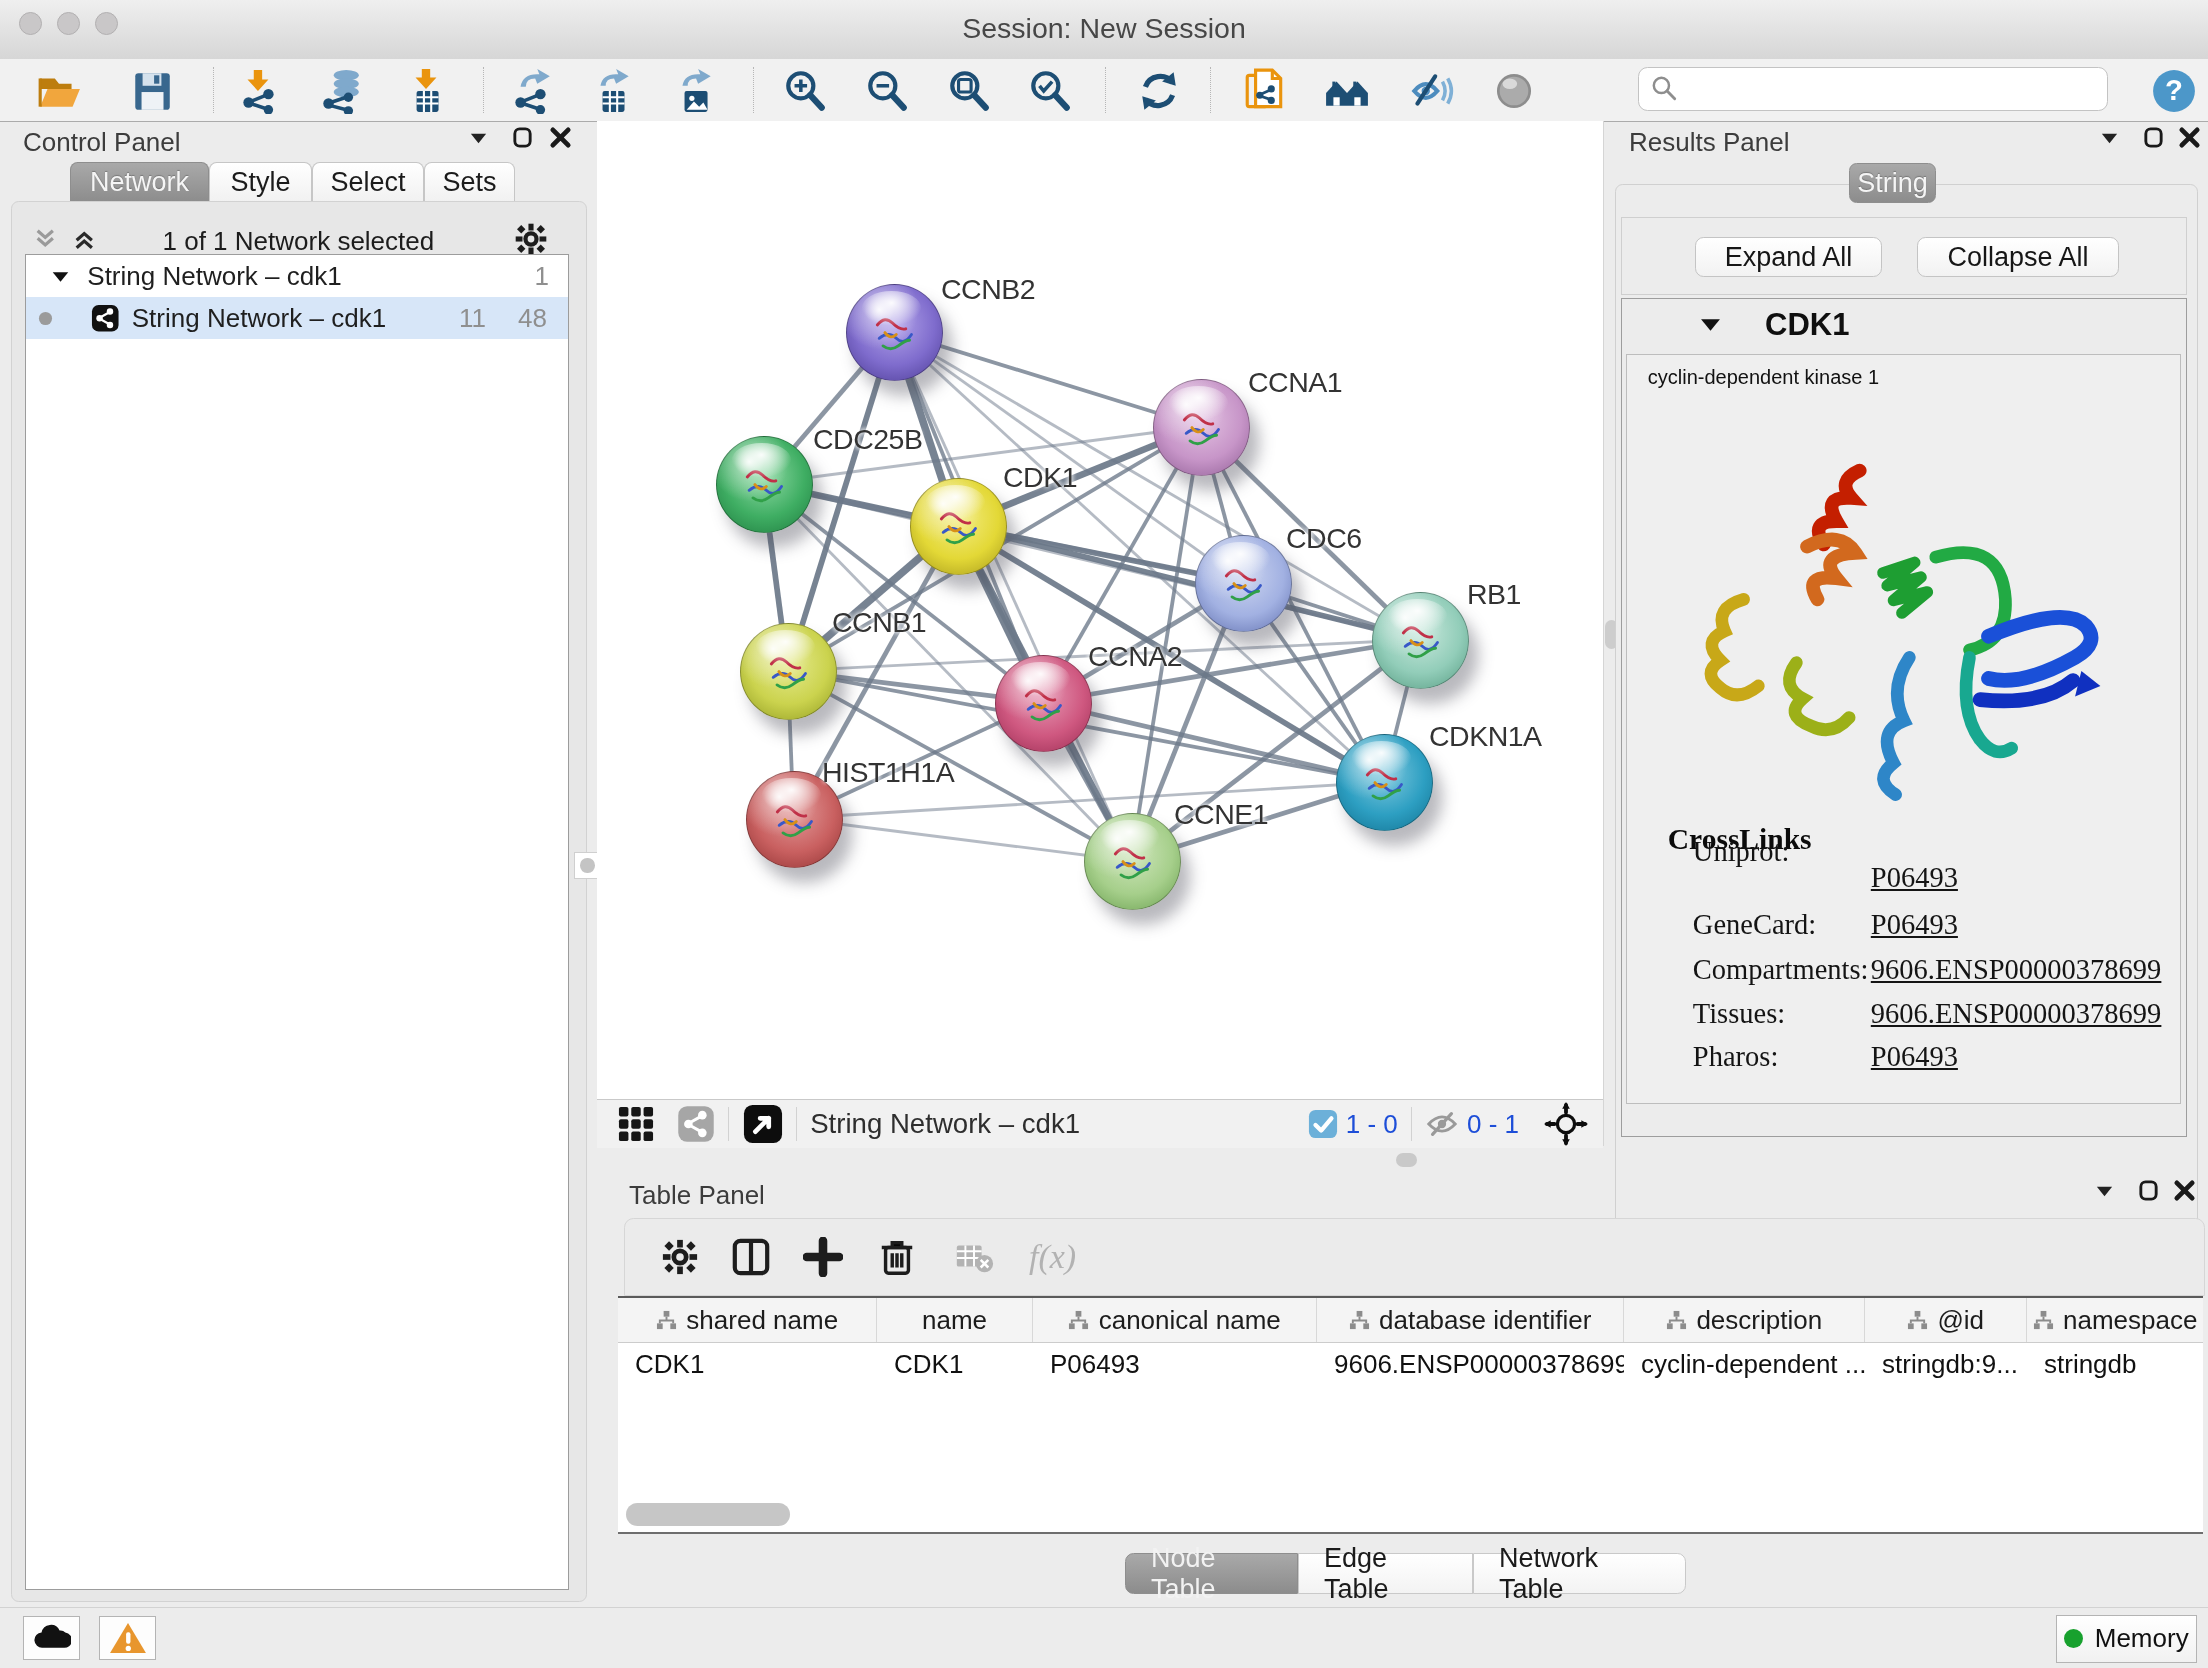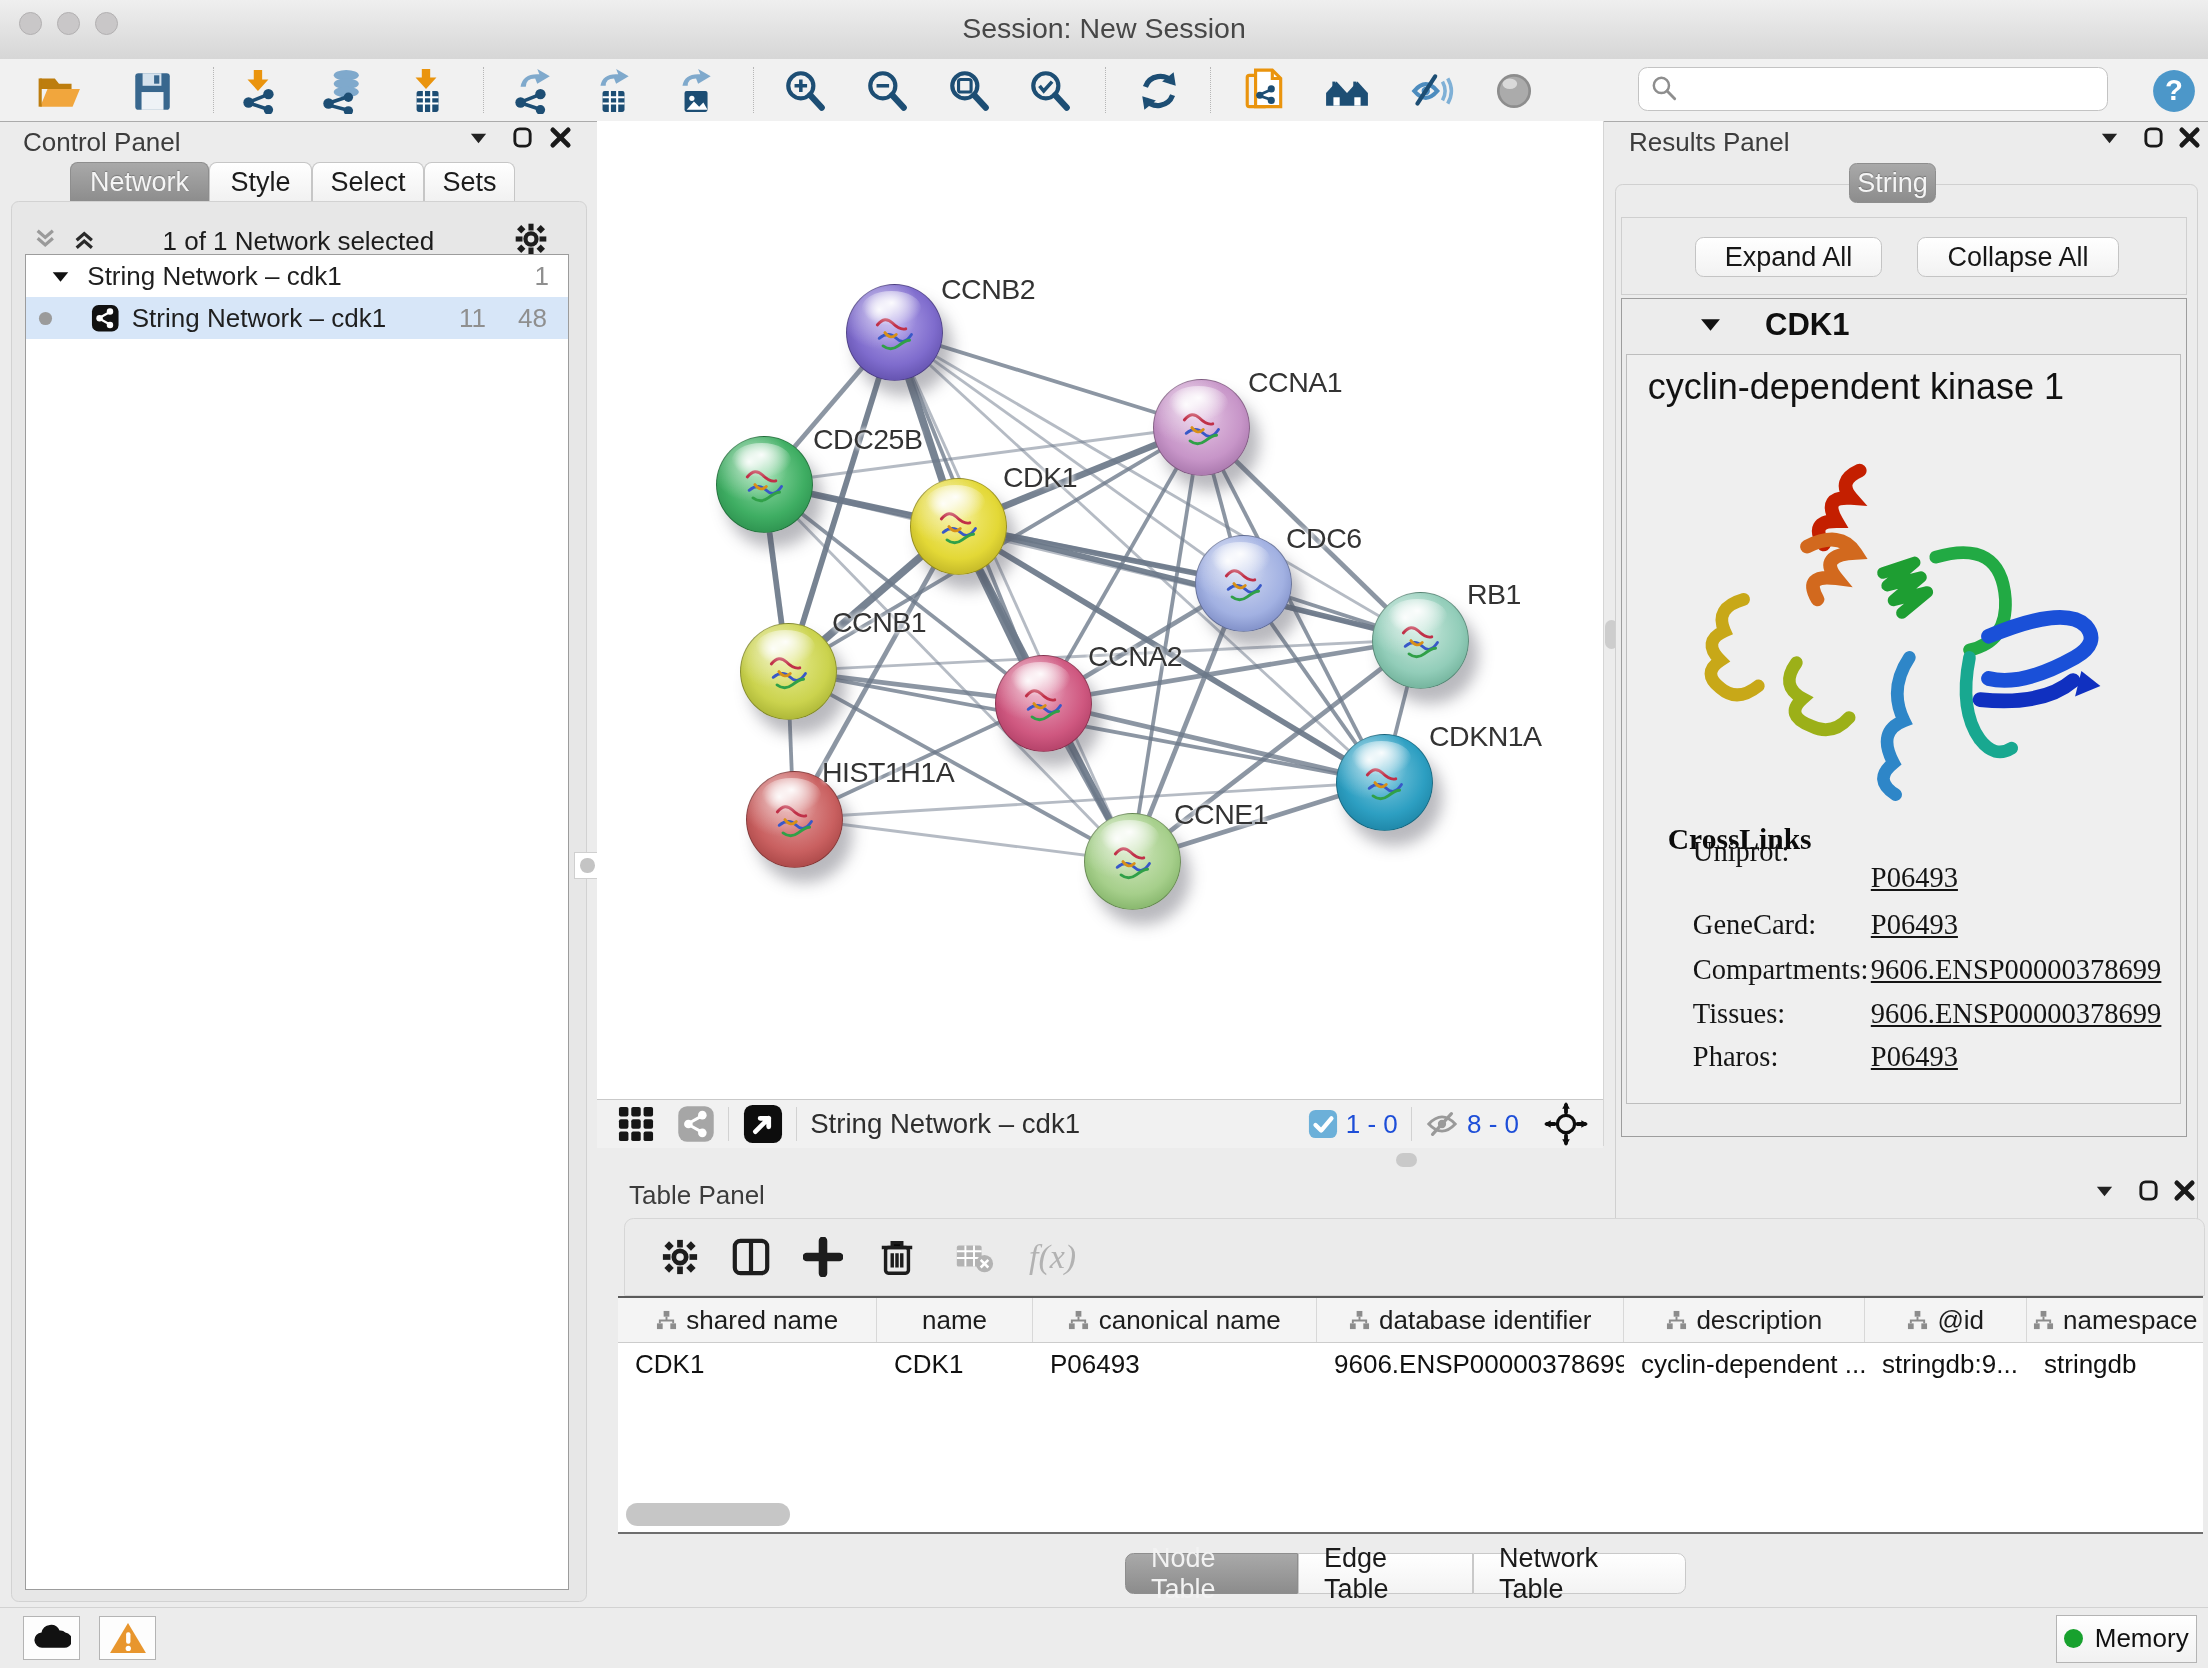--- a/index.html
+++ b/index.html
@@ -600,21 +600,21 @@
       </span>
       <span class="nsb-count">1 - 0</span>
       <span class="nsb-sep"></span>
       <span class="ic">
         <svg width="34" height="34" viewBox="0 0 36 36">
             <path d="M4 18 q14 -15 28 0 q-14 15 -28 0z" fill="none" stroke="#9a9a9a" stroke-width="3"></path>
             <circle cx="18" cy="18" r="4.4" fill="#9a9a9a"></circle>
             <path d="M8 29 28 7" stroke="#9a9a9a" stroke-width="3.4" stroke-linecap="round"></path>
           </svg>
       </span>
-      <span class="nsb-count">8 - 0</span>
+      <span class="nsb-count">0 - 1</span>
       <span class="ic" style="margin:0 15px 0 25px;">
         <svg width="44" height="44" viewBox="0 0 46 46">
             <circle cx="23" cy="23" r="9" fill="none" stroke="#0d0d0d" stroke-width="3.4"></circle>
             <path d="M23 3v8M23 35v8M3 23h8M35 23h8" stroke="#0d0d0d" stroke-width="4" stroke-linecap="round"></path>
             <polygon points="23,0 19,7 27,7" fill="#0d0d0d"></polygon>
             <polygon points="23,46 19,39 27,39" fill="#0d0d0d"></polygon>
             <polygon points="0,23 7,19 7,27" fill="#0d0d0d"></polygon>
             <polygon points="46,23 39,19 39,27" fill="#0d0d0d"></polygon>
           </svg>
       </span>
@@ -652,21 +652,21 @@
 
     <div class="abs cdk-box" style="left:17px;top:177px;width:564px;height:837px;">
       <span class="abs ic" style="left:74px;top:11.4px;width:28.5px;height:28.5px;">
           <svg width="23" height="23" viewBox="0 0 22 22">
             <polygon points="2,6 20,6 11,17" fill="#111"></polygon>
           </svg>
         </span>
       <div class="abs" style="left:143px;top:7.6px;font-size:31px;font-weight:bold;color:#0f0f0f;">CDK1</div>
 
       <div class="abs cdk-inner" style="left:3.8px;top:55px;width:553px;height:748px;">
-        <div class="abs" style="left:21px;top:11.4px;font-size:36px;color:#111;">cyclin-dependent kinase 1</div>
+        <div class="abs" style="left:21px;top:11.4px;font-size:20px;color:#111;">cyclin-dependent kinase 1</div>
 
         <svg class="abs" style="left:38px;top:86px;" width="457" height="380" viewBox="0 0 420 360">
           <g fill="none" stroke-linecap="round">
             <path d="M178 28 q-22 10 -8 26 q-28 -2 -14 22 q-26 0 -12 22" stroke="#c41f00" stroke-width="13"></path>
             <path d="M128 100 q32 -16 46 6 q-36 2 -18 24 q-32 -4 -18 20" stroke="#d2691e" stroke-width="13"></path>
             <path d="M68 150 q-28 8 -18 30 q-22 10 -4 28 q-18 12 0 26 q16 14 36 -2" stroke="#c8a818" stroke-width="12"></path>
             <path d="M118 210 q-16 22 6 34 q-18 16 8 26 q20 10 36 -8" stroke="#9cb018" stroke-width="12"></path>
             <path d="M200 125 l30-10 -26 22 32-8 -26 22 32-8 -24 20" stroke="#1e9e32" stroke-width="11" stroke-linejoin="round"></path>
             <path d="M250 110 q62 -18 66 40 q2 40 -34 48" stroke="#22aa44" stroke-width="12"></path>
             <path d="M282 205 q-10 50 10 78 q14 18 30 8" stroke="#18a890" stroke-width="12"></path>

